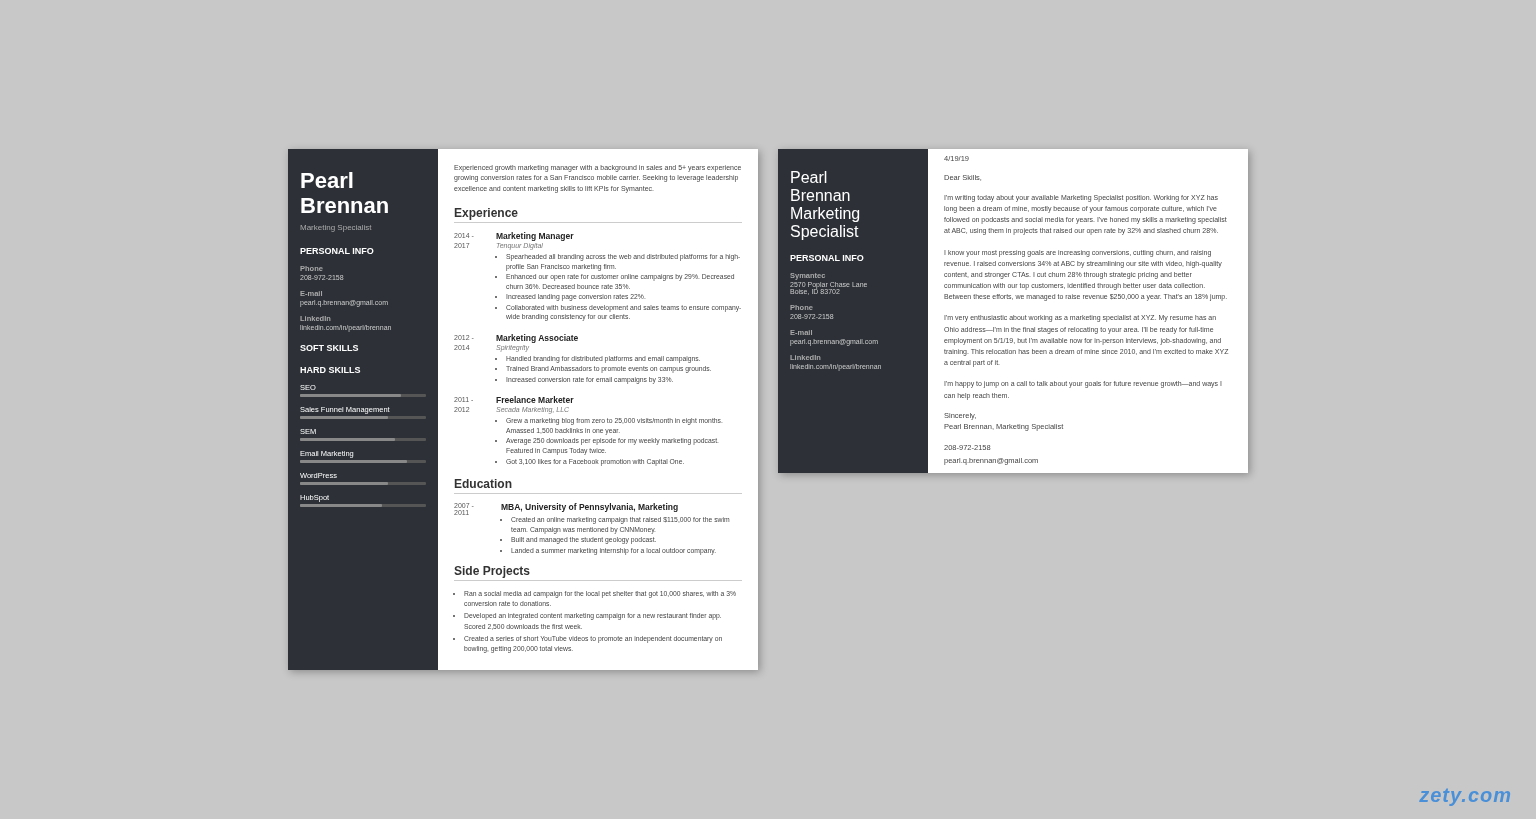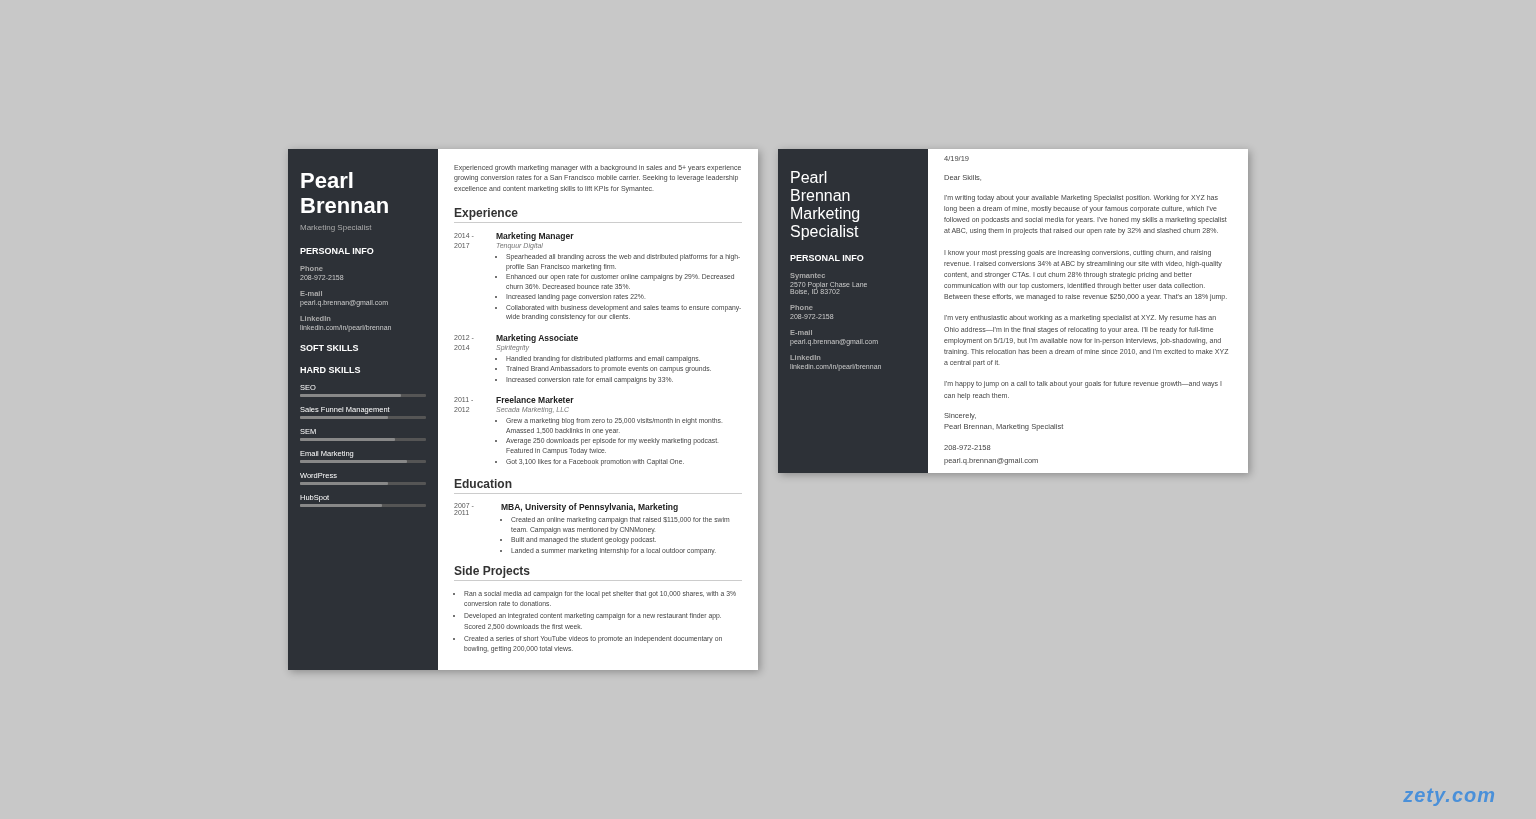--- a/index.html
+++ b/index.html
@@ -224,21 +224,21 @@
     .cover-contact {
       font-size: 7.5px;
       color: #444;
       line-height: 1.8;
     }
 
     
     .watermark {
       position: fixed;
       bottom: 12px;
-      right: 40px;
+      right: 24px;
       font-size: 20px;
       color: #4a90d9;
       font-style: italic;
       font-weight: bold;
       letter-spacing: 1px;
     }
   </style>
 </head>
 <body>
 

